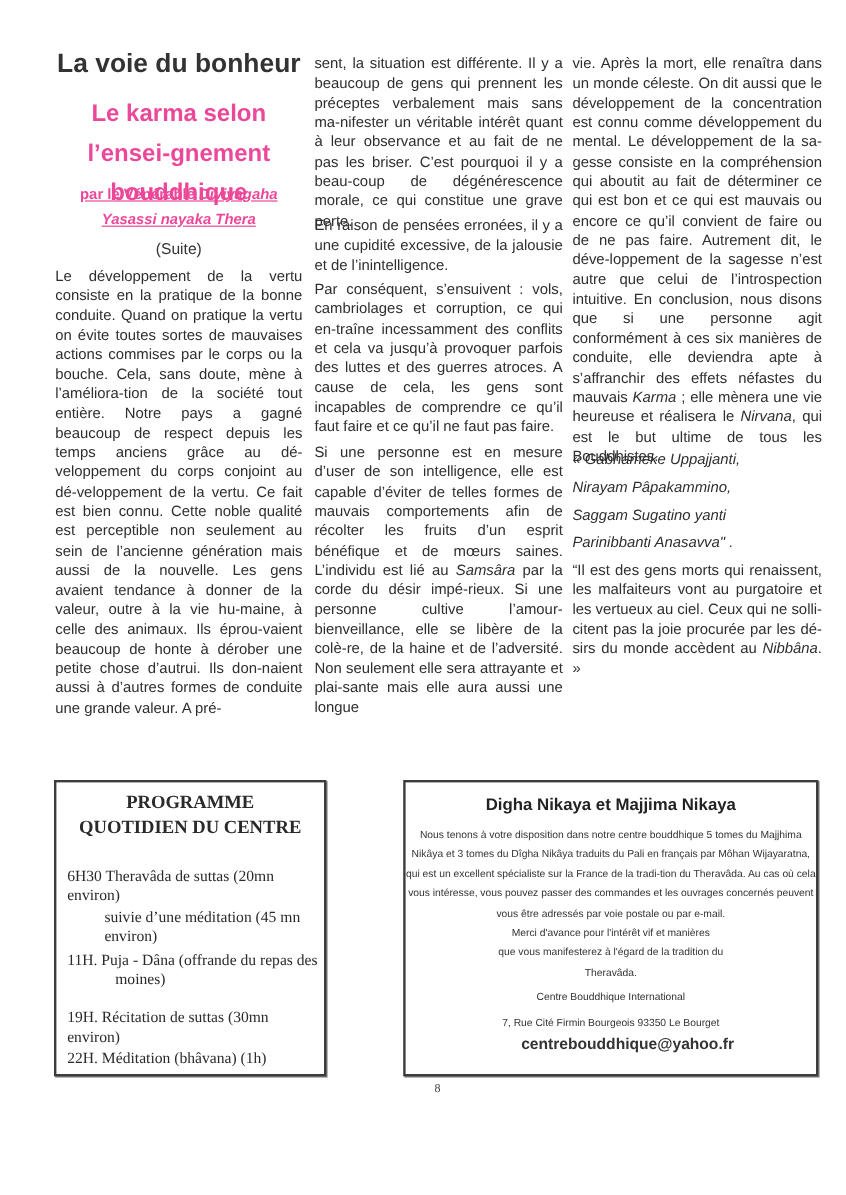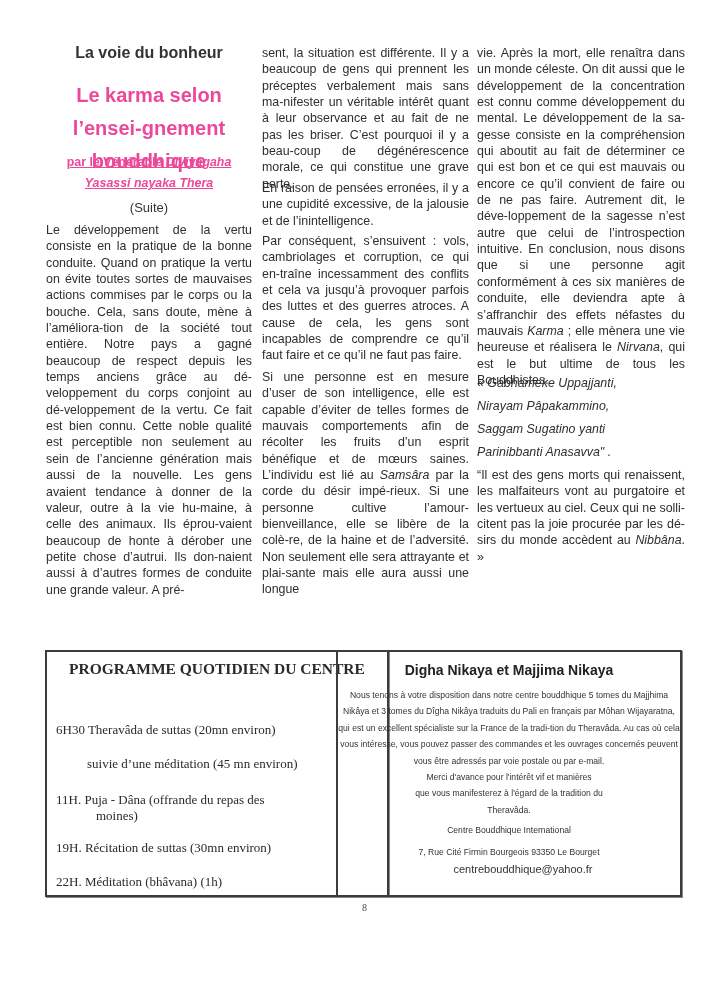--- a/index.html
+++ b/index.html
@@ -4,55 +4,55 @@
 <style>
   * { box-sizing: border-box; margin: 0; padding: 0; }
   html, body { width: 705px; height: 996px; background: #ffffff; overflow: hidden; }
   body { position: relative; color: #2b2b2b; font-family: "Liberation Sans", sans-serif; }
 
   .col { position: absolute; top: 0; font-size: 12.4px; line-height: 16.35px; color: #2e2e2e; text-align: justify; }
   .col p { margin: 0; }
   .col1 { left: 46px; width: 206px; }
   .col2 { left: 262px; width: 207px; top: 0; }
   .col3 { left: 477px; width: 208px; top: 0; }
-  .t1 { font-size: 16px; font-weight: bold; color: #333; position: absolute; left: 0; top: 40px; width: 100%; text-align: center; line-height: 26px; }
+  .t1 { font-size: 22px; font-weight: bold; color: #333; position: absolute; left: 0; top: 40px; width: 100%; text-align: center; line-height: 26px; }
   .t2 { font-size: 20px; font-weight: bold; color: #ec4899; position: absolute; left: 0; top: 79px; width: 100%; text-align: center; line-height: 33px; }
   .byline { position: absolute; top: 152px; left: 0; width: 100%; text-align: center; font-size: 12.4px; line-height: 21px; font-weight: bold; text-decoration: underline; color: #ec4899; }
   .byline i { font-style: italic; }
   .suite { position: absolute; top: 200px; left: 0; width: 100%; text-align: center; font-size: 13px; color: #333; }
   .col1-body { position: absolute; top: 222px; left: 0; width: 100%; text-align: justify; }
 
   .c2-p1 { position: absolute; top: 45px; left: 0; width: 100%; }
   .c2-p2 { position: absolute; top: 180px; left: 0; width: 100%; }
   .c2-p3 { position: absolute; top: 233px; left: 0; width: 100%; }
   .c2-p4 { position: absolute; top: 369px; left: 0; width: 100%; }
 
   .c3-p1 { position: absolute; top: 45px; left: 0; width: 100%; }
   .verse { position: absolute; left: 0; width: 100%; font-style: italic; text-align: left; }
   .v1 { top: 375px; } .v2 { top: 398px; } .v3 { top: 421px; } .v4 { top: 444px; }
   .c3-p2 { position: absolute; top: 467px; left: 0; width: 100%; }
 
   .box { position: absolute; top: 650px; height: 247px; border: 2.5px solid #3c3c3c; box-shadow: 1px 1px 0 #888; }
-  .box-left { left: 45px; width: 344px; font-family: "Liberation Serif", serif; color: #2a2a2a; }
+  .box-left { left: 45px; width: 227px; font-family: "Liberation Serif", serif; color: #2a2a2a; }
   .box-right { left: 336px; width: 346px; text-align: center; color: #333; }
 
   .prog-title { text-align: center; font-weight: bold; font-size: 15.5px; line-height: 21px; margin-top: 6px; padding: 0 12px; }
   .prog-item { position: absolute; left: 9px; font-size: 13px; line-height: 16px; }
   .pi1 { top: 70px; }
   .pi2 { top: 104px; left: 40px; }
   .pi3 { top: 140px; width: 250px; }
   .pi3 .indent { display: block; padding-left: 40px; }
   .pi4 { top: 188px; }
   .pi5 { top: 222px; }
 
   .dn-title { font-size: 14px; font-weight: bold; margin-top: 8px; line-height: 20px; color: #222; }
   .dn-text { font-size: 8.6px; line-height: 16.4px; margin-top: 7px; padding: 0 0; }
   .dn-thanks { font-size: 8.6px; line-height: 16.4px; }
   .dn-addr { font-size: 8.6px; line-height: 17.5px; margin-top: 4px; }
-  .dn-email { font-weight: normal; font-size: 11px; line-height: 17.5px; padding-left: 28px; }
+  .dn-email { font-weight: bold; font-size: 13px; line-height: 17.5px; padding-left: 28px; }
 
   .page-num { position: absolute; top: 902px; left: 362px; font-family: "Liberation Serif", serif; font-size: 10px; color: #444; }
 </style>
 </head>
 <body>
 
 <div class="col col1">
   <div class="t1">La voie du bonheur</div>
   <div class="t2">Le karma selon l’ensei-gnement bouddhique</div>
   <div class="byline">

